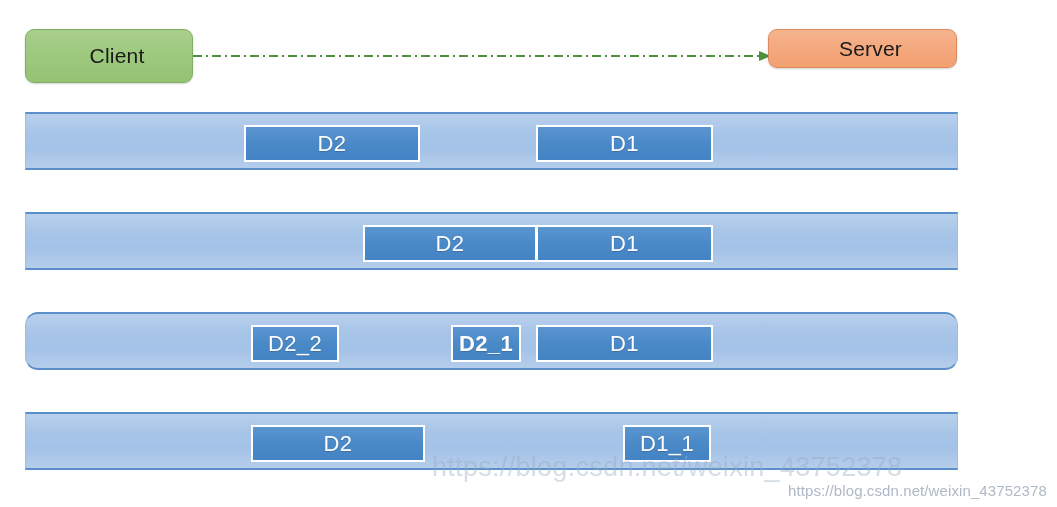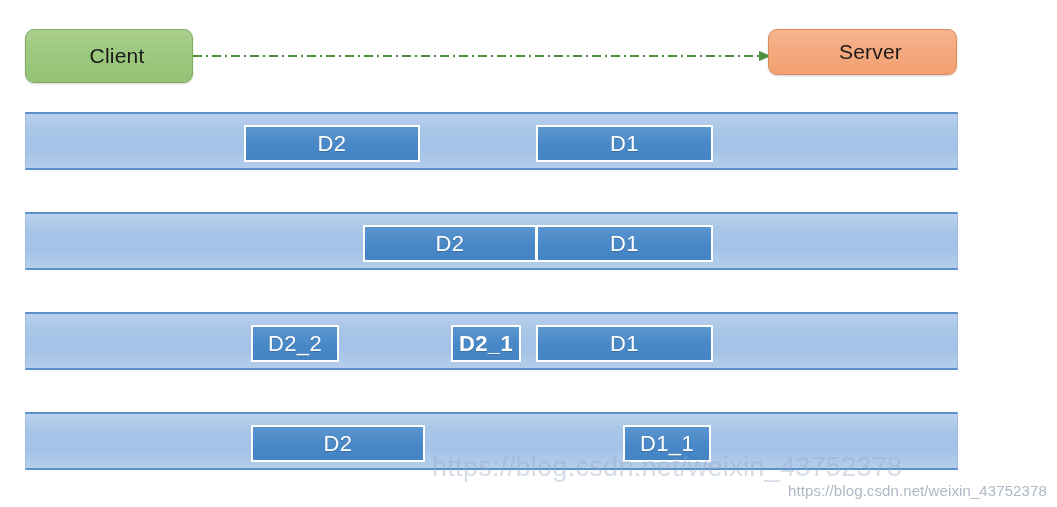--- a/index.html
+++ b/index.html
@@ -37,21 +37,21 @@
     width: 168px;
     height: 54px;
     background: linear-gradient(180deg, #a9cf8c 0%, #9dc97f 45%, #94c374 100%);
     border: 1px solid #7fae63;
     box-shadow: 0 1px 2px rgba(0,0,0,.18);
   }
   .node-server {
     left: 768px;
     top: 29px;
     width: 189px;
-    height: 46px;
+    height: 39px;
     background: linear-gradient(180deg, #f6b58e 0%, #f4a97f 45%, #f2a070 100%);
     border: 1px solid #dc8a5c;
     box-shadow: 0 1px 2px rgba(0,0,0,.18);
   }
 
   
   .connector {
     position: absolute;
     left: 193px;
     top: 48px;
@@ -71,21 +71,21 @@
                 #a9c6e8 30%,
                 #a3c2e7 62%,
                 #b5cdeb 100%);
     border-top: 2px solid #5b8fc9;
     border-bottom: 2px solid #5b8fc9;
     border-left: 1px solid #9dbde2;
     border-right: 1px solid #9dbde2;
   }
   .band-1 { top: 112px; }
   .band-2 { top: 212px; }
-  .band-3 { top: 312px; }
+  .band-3 { top: 312px; border-radius: 13px; }
   .band-4 { top: 412px; }
 
   
   .block {
     position: absolute;
     box-sizing: border-box;
     height: 37px;
     top: 11px;
     background: linear-gradient(180deg, #5a95cf 0%, #4a89c8 50%, #4484c4 100%);
     border: 2px solid #ffffff;

